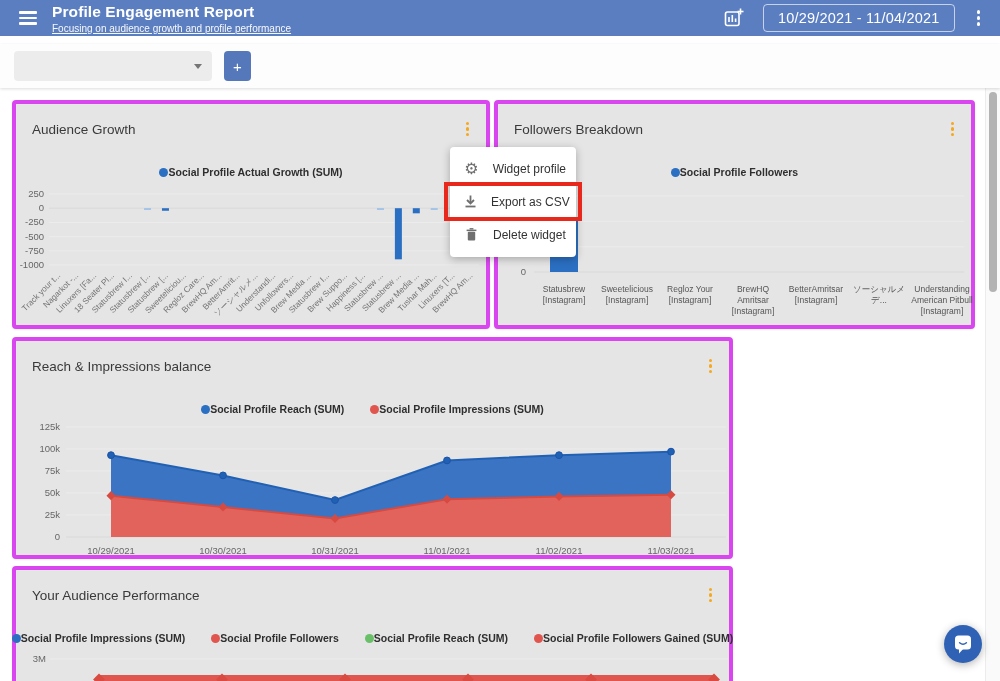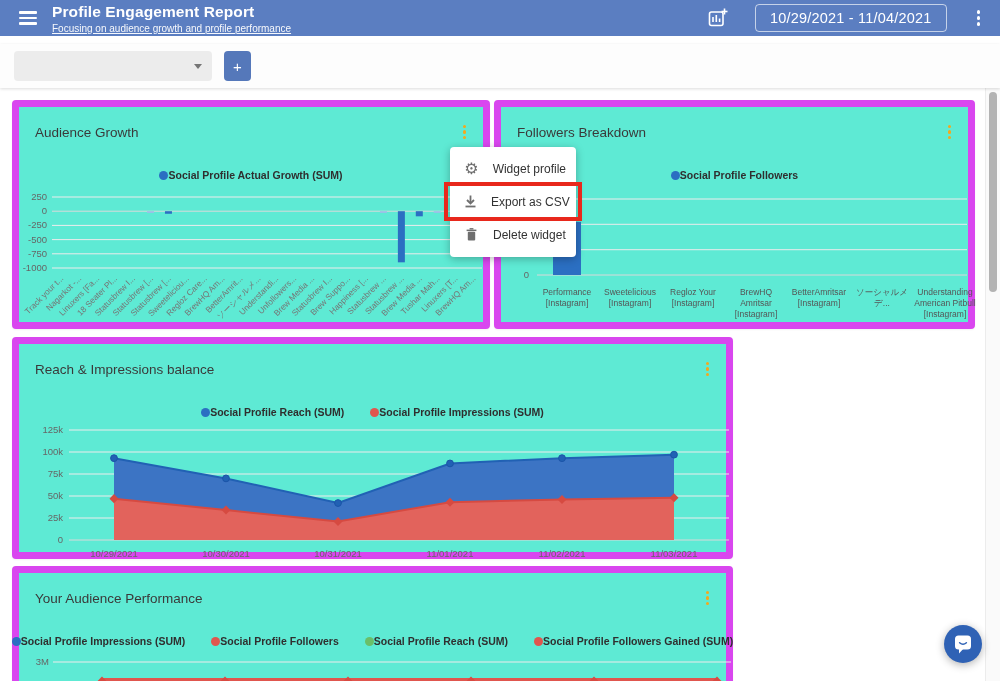--- a/index.html
+++ b/index.html
@@ -9,41 +9,41 @@
 
   
   .header { position:absolute; left:0; top:0; width:1000px; height:36px;
     background:#5b7ec1; display:flex; align-items:center; padding:0 14px 0 10px; z-index:6; }
   .hamburger { width:36px; height:36px; display:flex; flex-direction:column; justify-content:center;
     gap:3px; padding:0 9px; cursor:pointer; }
   .hamburger span { display:block; height:2.4px; background:#fff; border-radius:1px; }
   .titleblock { margin-left:6px; color:#fff; }
   .title { font-size:15.5px; font-weight:bold; letter-spacing:.1px; }
   .subtitle { font-size:10px; margin-top:2px; color:rgba(255,255,255,.95);text-decoration:underline; }
-  .header-right { margin-left:auto; display:flex; align-items:center; gap:24px; }
+  .header-right { margin-left:auto; display:flex; align-items:center; gap:16px; }
   .icon-btn { width:26px; height:26px; display:flex; align-items:center; justify-content:center; cursor:pointer; }
   .daterange { border:1px solid rgba(255,255,255,.65); border-radius:4px; color:#fff;
     font-size:14.5px; padding:6px 14px; line-height:1; letter-spacing:.2px; cursor:pointer; }
   .kebab-white { display:flex; flex-direction:column; gap:2.5px; padding:4px 6px; cursor:pointer; }
   .kebab-white i { width:3.4px; height:3.4px; border-radius:50%; background:#fff; }
 
   
   .toolbar { position:absolute; left:0; top:44px; width:1000px; height:44px; background:#fdfdfd;
     box-shadow:0 1px 3px rgba(0,0,0,.14); display:flex; align-items:center; padding:0 14px; z-index:5; }
   .ds-select { width:198px; height:30px; background:#ececec; border-radius:4px; display:flex;
     align-items:center; cursor:pointer; }
   .ds-pill { height:26px; margin:2px; background:#fff; border-radius:14px; display:flex; align-items:center;
     padding:0 13px; font-size:11px; color:#3d3d3d; box-shadow:0 1px 2px rgba(0,0,0,.22); white-space:nowrap; }
   .ds-caret { margin-left:auto; margin-right:10px; width:0; height:0;
     border-left:4.5px solid transparent; border-right:4.5px solid transparent; border-top:5.5px solid #757575; }
   .add-btn { margin-left:12px; width:27px; height:30px; background:#5578ba; border-radius:4px; color:#fff;
     font-size:15px; display:flex; align-items:center; justify-content:center; cursor:pointer; }
 
   
-  .card { position:absolute; background:#5eead4; border:7px solid #d946ef; border-radius:4px;
+  .card { position:absolute; background:#e5e5e5; border:4px solid #d946ef; border-radius:4px;
     box-shadow:0 1px 2px rgba(0,0,0,.05); z-index:1; }
   #card-audience   { left:12px;  top:100px; width:478px; height:229px; }
   #card-followers  { left:494px; top:100px; width:481px; height:229px; }
   #card-reach      { left:12px;  top:337px; width:721px; height:222px; }
   #card-performance{ left:12px;  top:566px; width:721px; height:160px; }
   .card-title { position:absolute; left:16px; top:18px; font-size:13.5px; font-weight:500; color:#3a3a3a; }
   .kebab-orange { position:absolute; right:12px; top:14px; display:flex; flex-direction:column; gap:2.2px;
     padding:4px 5px; cursor:pointer; }
   .kebab-orange i { width:3.2px; height:3.2px; border-radius:50%; background:#f5a81c; }
 
@@ -200,21 +200,21 @@
       </div>
     <svg class="chart-svg" id="followers-breakdown-svg" viewBox="0 0 481 95">
         <line x1="36" y1="7" x2="466" y2="7" stroke="#ececec" stroke-width="1"></line>
         <line x1="36" y1="32.3" x2="466" y2="32.3" stroke="#ececec" stroke-width="1"></line>
         <line x1="36" y1="57.7" x2="466" y2="57.7" stroke="#ececec" stroke-width="1"></line>
         <line x1="36" y1="83" x2="466" y2="83" stroke="#d9d9d9" stroke-width="1"></line>
         <text x="28" y="86" text-anchor="end" font-size="9.5" fill="#666">0</text>
         <rect x="52" y="29.879999999999995" width="28" height="53.120000000000005" fill="#2b6fc2"></rect>
       </svg>
     <div id="followers-breakdown-xlabels">
-        <div style="left: 34px;">Performance [Instagram]</div>
+        <div style="left: 34px;">Statusbrew [Instagram]</div>
         <div style="left: 97px;">Sweetelicious [Instagram]</div>
         <div style="left: 160px;">Regloz Your [Instagram]</div>
         <div style="left: 223px;">BrewHQ Amritsar [Instagram]</div>
         <div style="left: 286px;">BetterAmritsar [Instagram]</div>
         <div style="left: 349px;">ソーシャルメデ...</div>
         <div style="left: 412px;">Understanding American Pitbull [Instagram]</div>
       </div>
   </div>
 
   <div class="card" id="card-reach">

